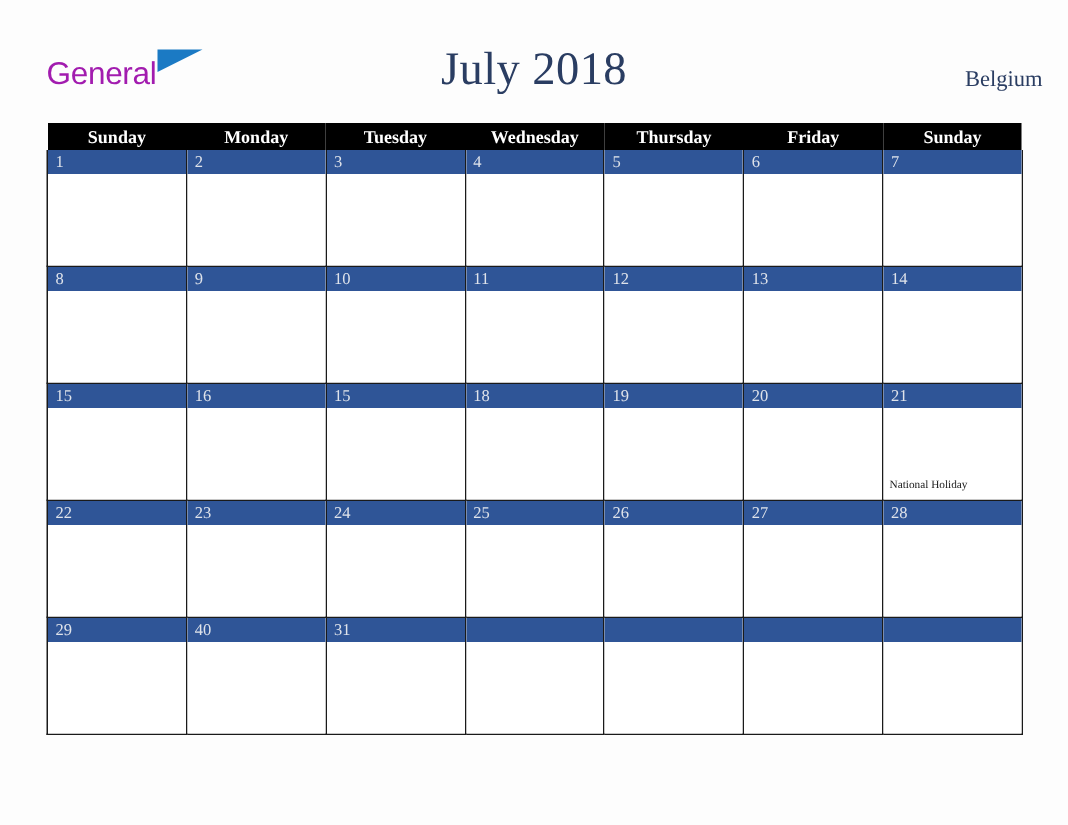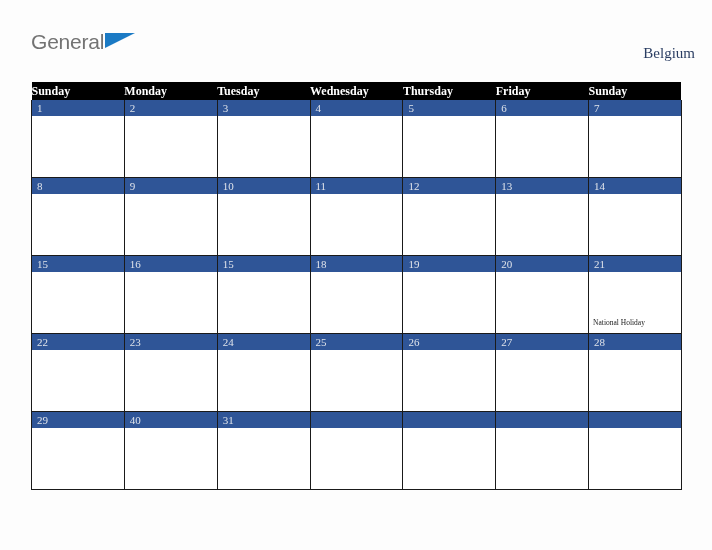--- a/index.html
+++ b/index.html
@@ -41,23 +41,24 @@
   }
   .logo-row1 {
     position: absolute;
     left: 0;
     top: 0;
     display: flex;
     align-items: flex-start;
   }
   .logo-general {
     font-size: 21px;
-    color: #737373;
+    color: #a21caf;
     letter-spacing: -0.2px;
     font-weight: 400;
+    margin-top: 8px;
   }
   .logo-tri {
     width: 0;
     height: 0;
     margin-left: 1px;
     margin-top: 2px;
     border-top: 15px solid #1b7ac4;
     border-right: 30px solid transparent;
   }
   .logo-row2 {
@@ -107,21 +108,21 @@
   }
 
   table.calendar th {
     background: #000000;
     color: #ffffff;
     font-family: "Liberation Serif", serif;
     font-size: 12px;
     font-weight: bold;
     height: 18px;
     padding: 0;
-    text-align: left;
+    text-align: center;
     border: none;
     width: 92.85px;
   }
 
   table.calendar td {
     padding: 0;
     vertical-align: top;
     border-left: 1px solid #1a1a1a;
     border-right: 1px solid #1a1a1a;
     border-bottom: 1px solid #1a1a1a;
@@ -173,20 +174,21 @@
   <div class="header">
 
     <div class="logo">
       <div class="logo-row1">
         <span class="logo-general">General</span>
         <span class="logo-tri"></span>
       </div>
       <div class="logo-row2">Blue</div>
     </div>
 
+    <div class="cal-title">July 2018</div>
 
     <div class="cal-country">Belgium</div>
 
   </div>
 
   <div class="cal-wrap">
     <table class="calendar">
       <thead>
         <tr>
           <th>Sunday</th>

